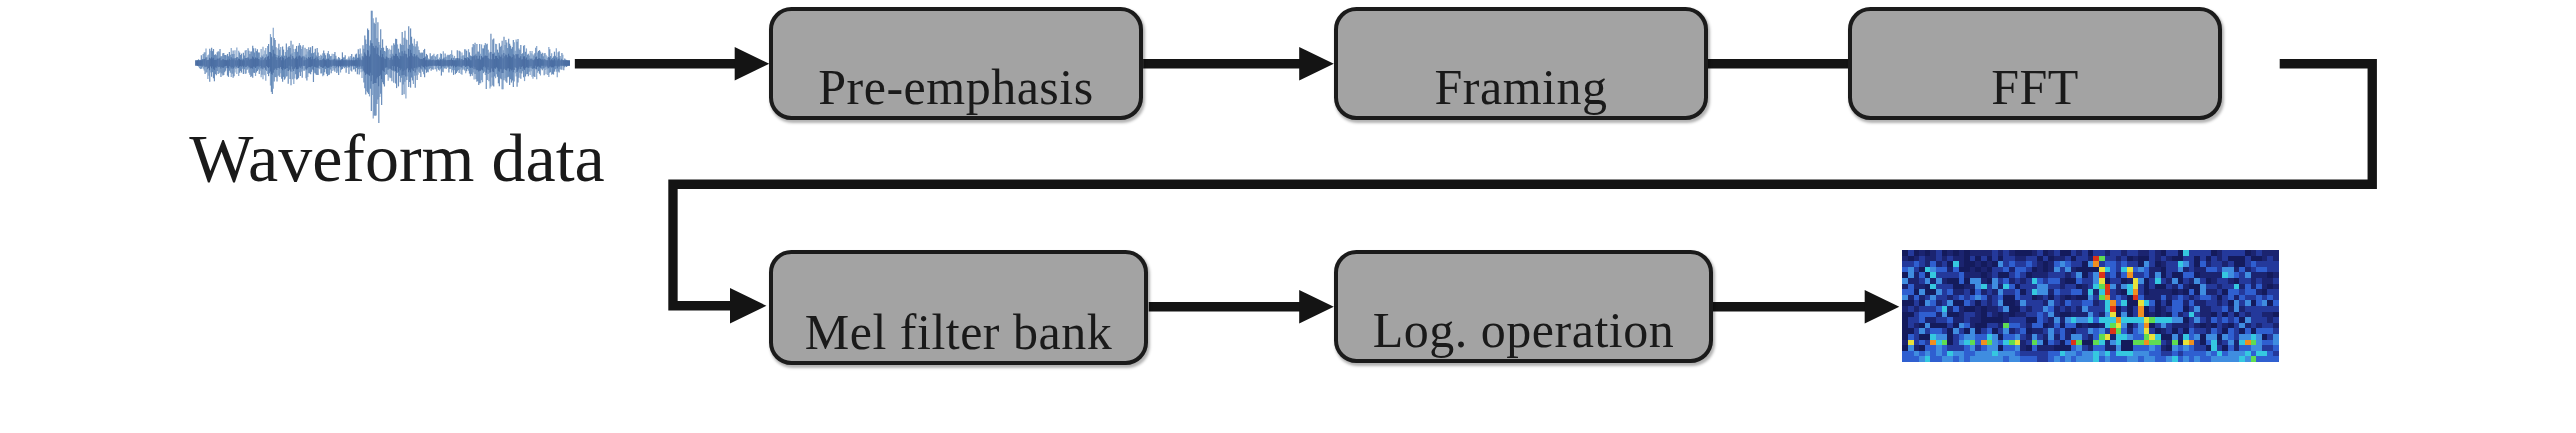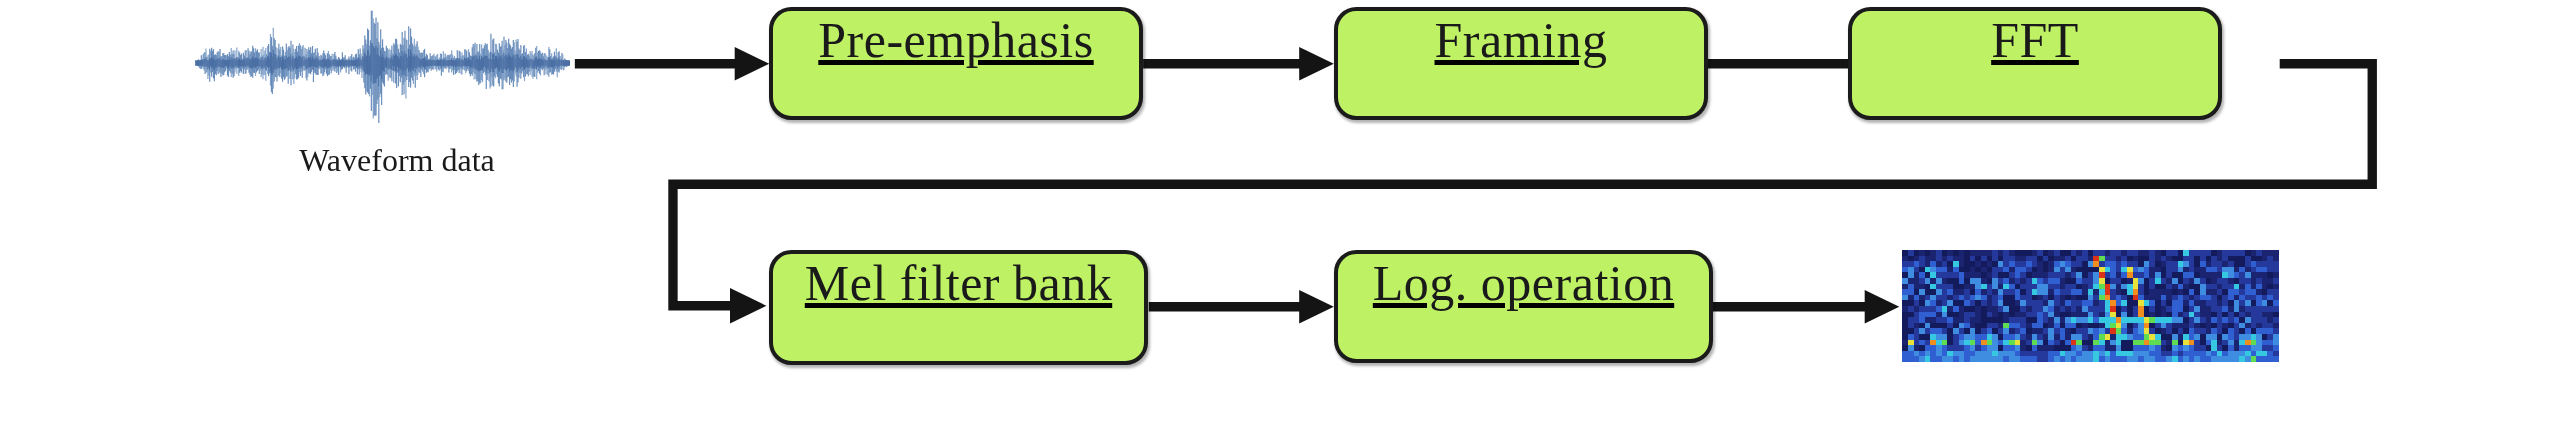--- a/index.html
+++ b/index.html
@@ -8,43 +8,41 @@
     width:2576px;
     height:434px;
     background:#ffffff;
     font-family:"Liberation Serif","DejaVu Serif",serif;
     overflow:hidden;
   }
   .layer{position:absolute;left:0;top:0;}
   .node{
     position:absolute;
     box-sizing:border-box;
-    background:#bef264;
+    background:#a3a3a3;
     border:4.7px solid #1b1b1b;
     border-radius:22.4px;
     display:flex;
-    align-items:flex-start;
+    align-items:flex-end;
     justify-content:center;
     box-shadow:1.9px 2.8px 2.8px rgba(0,0,0,0.30);
-    text-decoration:underline;
   }
   .node span{
     font-size:50px;
     color:#1a1a1a;
     letter-spacing:0.5px;
     white-space:nowrap;
   }
   .caption{
     position:absolute;
-    font-size:32px;
+    font-size:68px;
     color:#1a1a1a;
     white-space:nowrap;
     transform:translateX(-50%);
     line-height:1;
-    margin-top:20px;
   }
   .imgbox{position:absolute;}
   svg{display:block;}
 </style>
 </head>
 <body>
 
 <div class="stage">
 
   <svg class="layer" width="2576" height="434" viewBox="0 0 2756 464">

